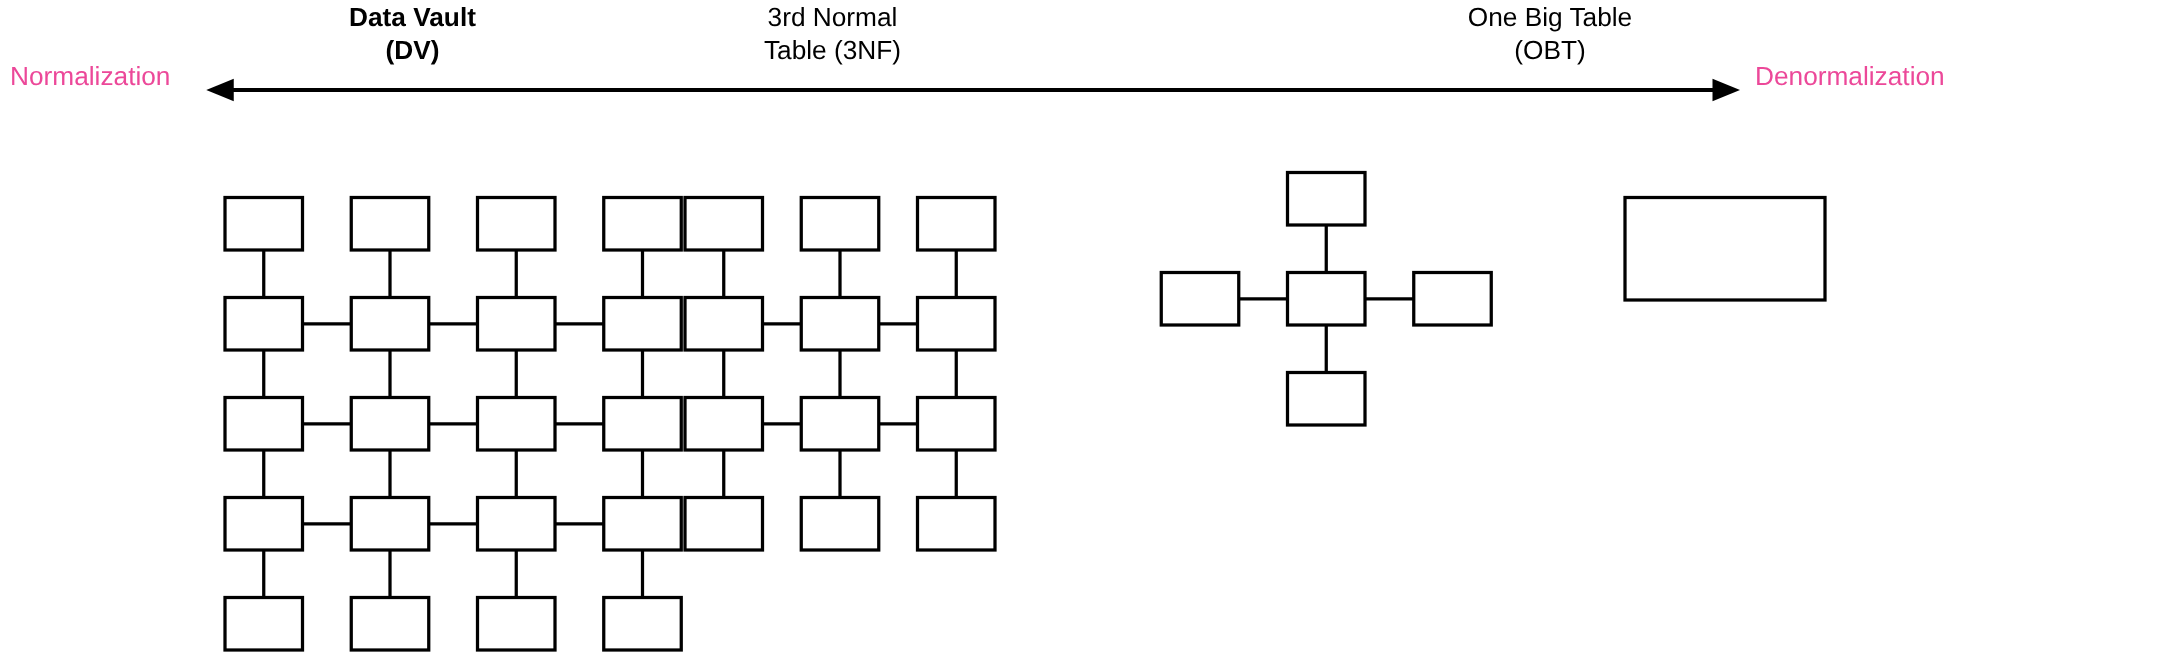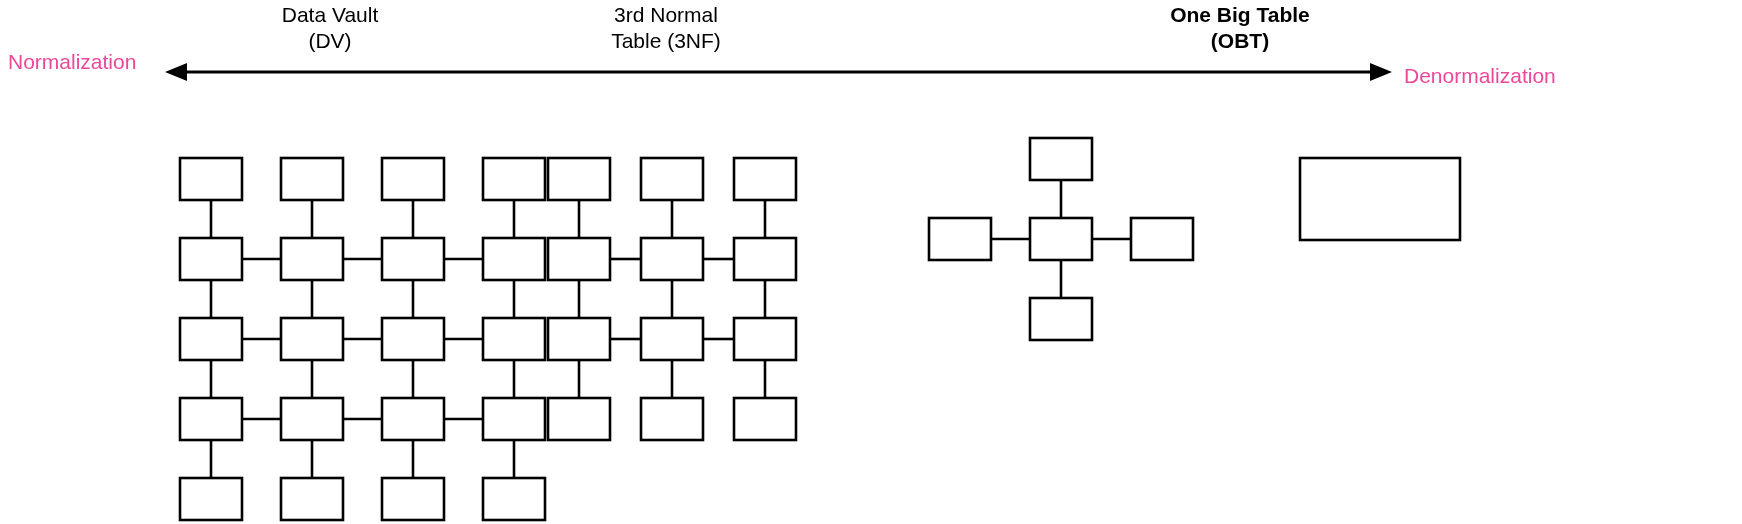--- a/index.html
+++ b/index.html
@@ -25,35 +25,34 @@
     white-space: nowrap;
     color: #ec4899;
   }
   #label-normalization {
     left: 8px;
     top: 50px;
   }
   #label-denormalization {
     left: 1404px;
     top: 50px;
-    margin-top: 14px;
   }
   .section-title {
     position: absolute;
     font-size: 21px;
     line-height: 26px;
     text-align: center;
     white-space: pre-line;
     color: #000;
     width: 260px;
   }
-  #title-dv   { left: 200px; top: 2px; }
+  #title-dv   { left: 200px; top: 2px; font-weight: bold; }
   #title-3nf  { left: 536px; top: 2px; }
   #title-dim  { left: 820px; top: 2px; }
-  #title-obt  { left: 1110px; top: 2px; font-weight: bold; }
+  #title-obt  { left: 1110px; top: 2px; }
   svg.overlay {
     position: absolute;
     left: 0;
     top: 0;
     width: 1742px;
     height: 524px;
   }
   svg.overlay rect.node {
     fill: #ffffff;
     stroke: #000000;

